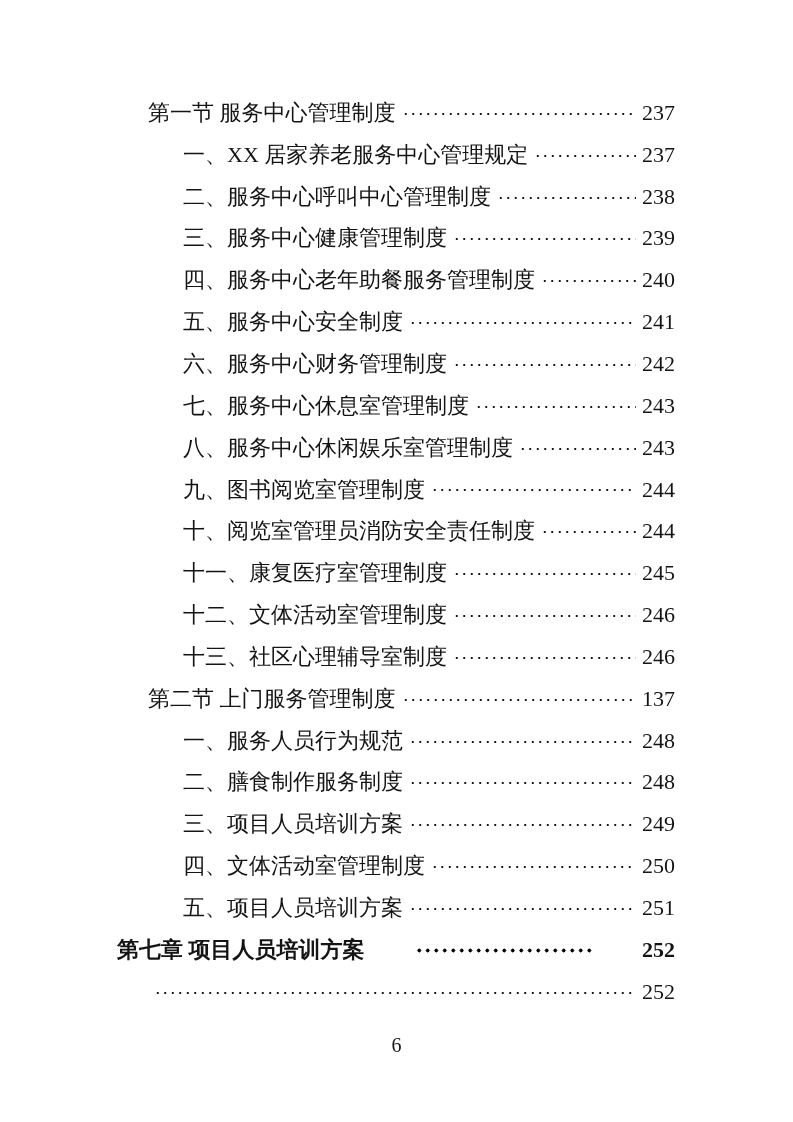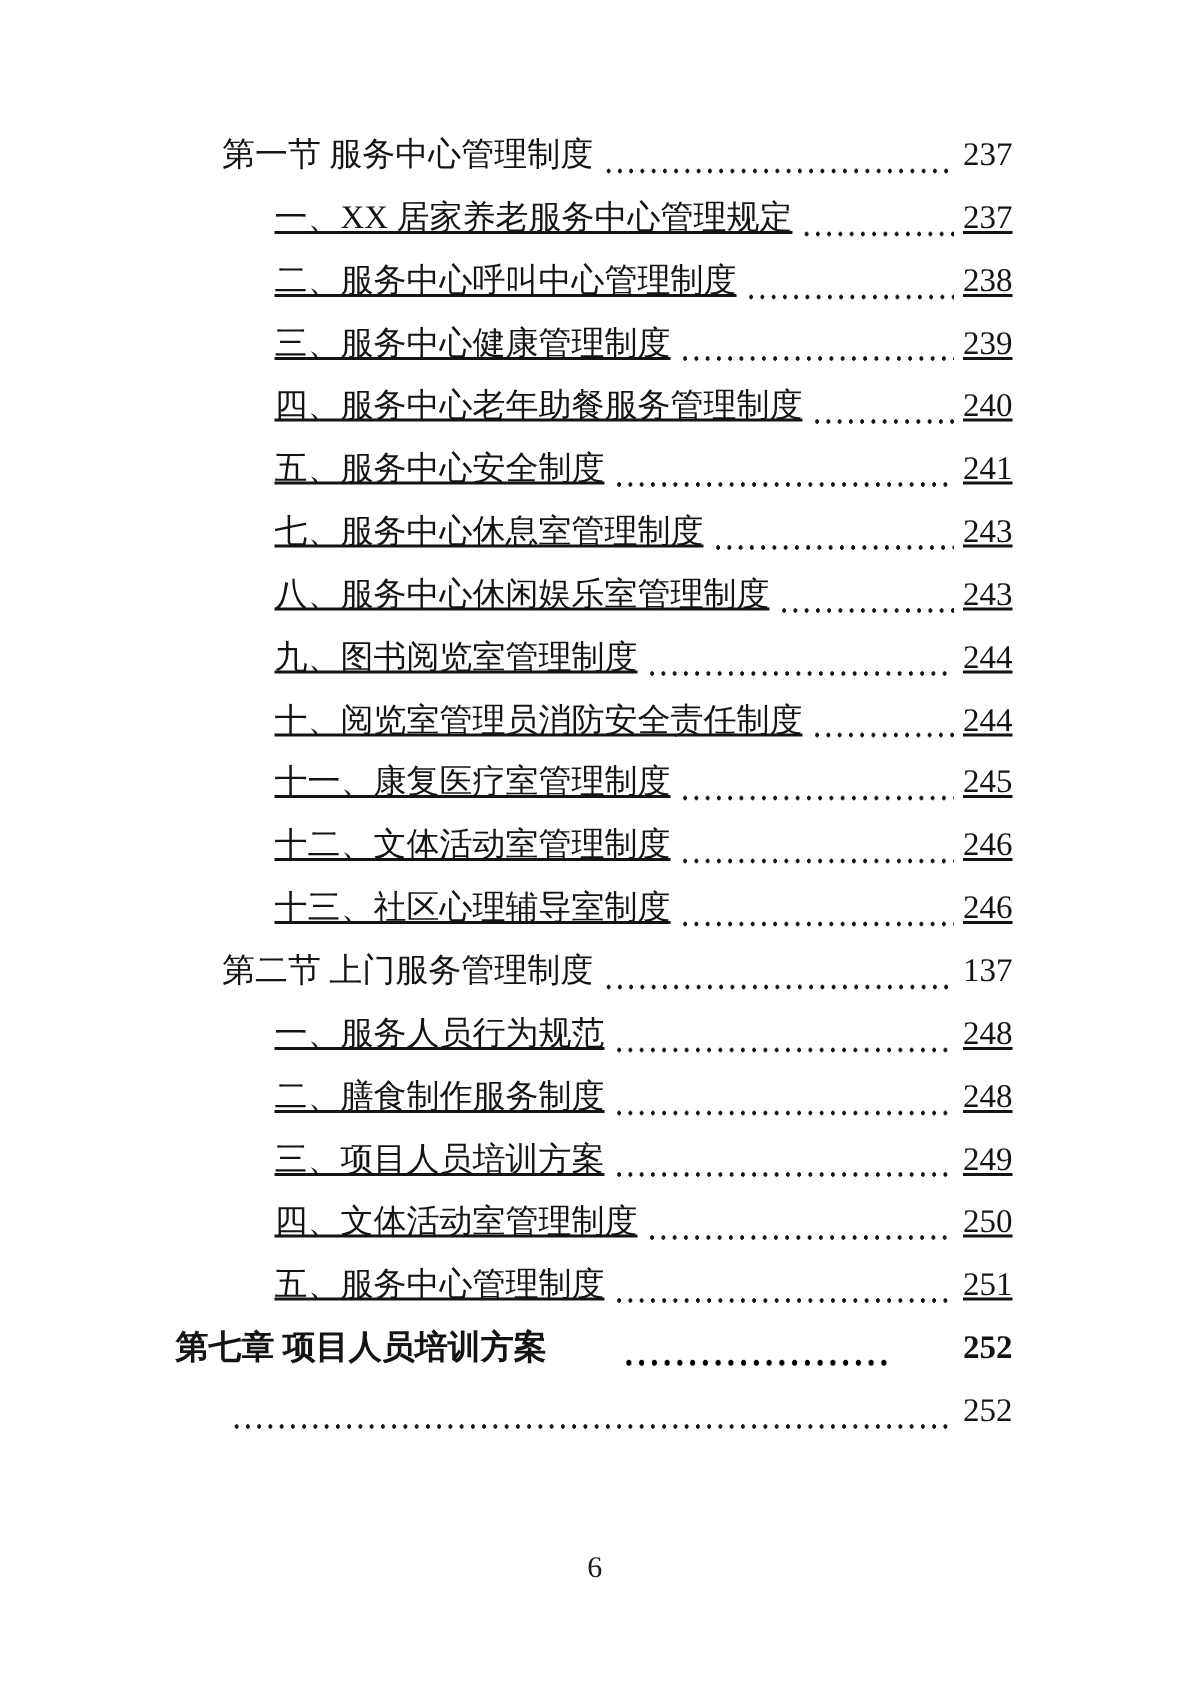--- a/index.html
+++ b/index.html
@@ -19,27 +19,28 @@
     box-sizing: border-box;
   }
   .toc {
     position: absolute;
     top: 92px;
     left: 117px;
     right: 118px;
   }
   .toc-row {
     display: flex;
+    align-items: center;
     height: 41.85px;
     font-size: 22px;
     line-height: 1;
   }
   .toc-row.level-chapter { margin-left: 0; font-weight: bold; gap: 44px; }
   .toc-row.level-section { margin-left: 31px; }
-  .toc-row.level-item    { margin-left: 66px; text-decoration: underline; }
+  .toc-row.level-item    { margin-left: 66px; }
   .toc-label {
     white-space: pre;
     flex: none;
   }
   .toc-dots {
     flex: 1 1 auto;
     align-self: stretch;
     margin: 0 5px 0 6px;
     background-image: radial-gradient(circle, #141414 1.25px, transparent 1.45px);
     background-size: 7.5px 7.5px;
@@ -101,20 +102,25 @@
       <span class="toc-dots"></span>
       <span class="toc-page">240</span>
     </div>
 
     <div class="toc-row level-item">
       <span class="toc-label">五、服务中心安全制度</span>
       <span class="toc-dots"></span>
       <span class="toc-page">241</span>
     </div>
 
+    <div class="toc-row level-item">
+      <span class="toc-label">六、服务中心财务管理制度</span>
+      <span class="toc-dots"></span>
+      <span class="toc-page">242</span>
+    </div>
 
     <div class="toc-row level-item">
       <span class="toc-label">七、服务中心休息室管理制度</span>
       <span class="toc-dots"></span>
       <span class="toc-page">243</span>
     </div>
 
     <div class="toc-row level-item">
       <span class="toc-label">八、服务中心休闲娱乐室管理制度</span>
       <span class="toc-dots"></span>
@@ -175,21 +181,21 @@
       <span class="toc-page">249</span>
     </div>
 
     <div class="toc-row level-item">
       <span class="toc-label">四、文体活动室管理制度</span>
       <span class="toc-dots"></span>
       <span class="toc-page">250</span>
     </div>
 
     <div class="toc-row level-item">
-      <span class="toc-label">五、服务中心管理制度</span>
+      <span class="toc-label">五、项目人员培训方案</span>
       <span class="toc-dots"></span>
       <span class="toc-page">251</span>
     </div>
 
     <div class="toc-row level-chapter">
       <span class="toc-label">第七章 项目人员培训方案</span>
       <span class="toc-dots"></span>
       <span class="toc-page">252</span>
     </div>
 

